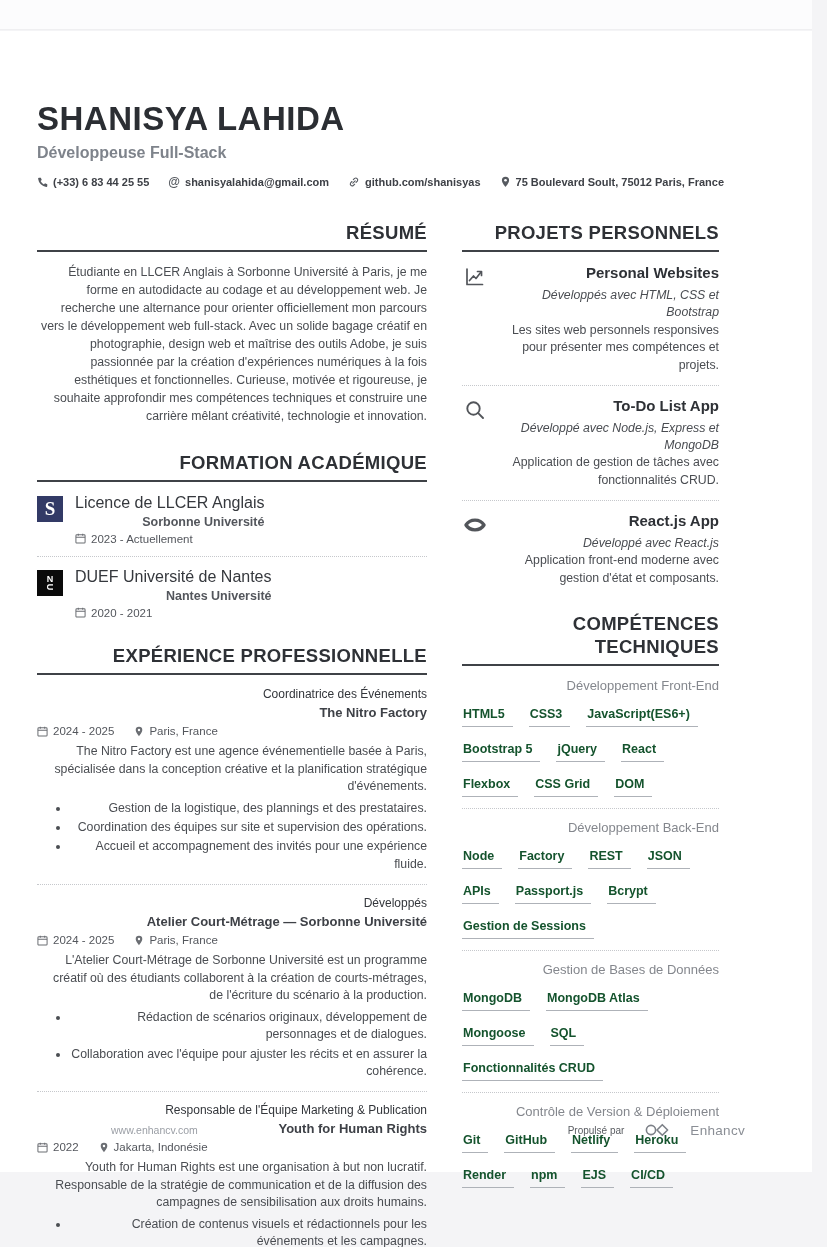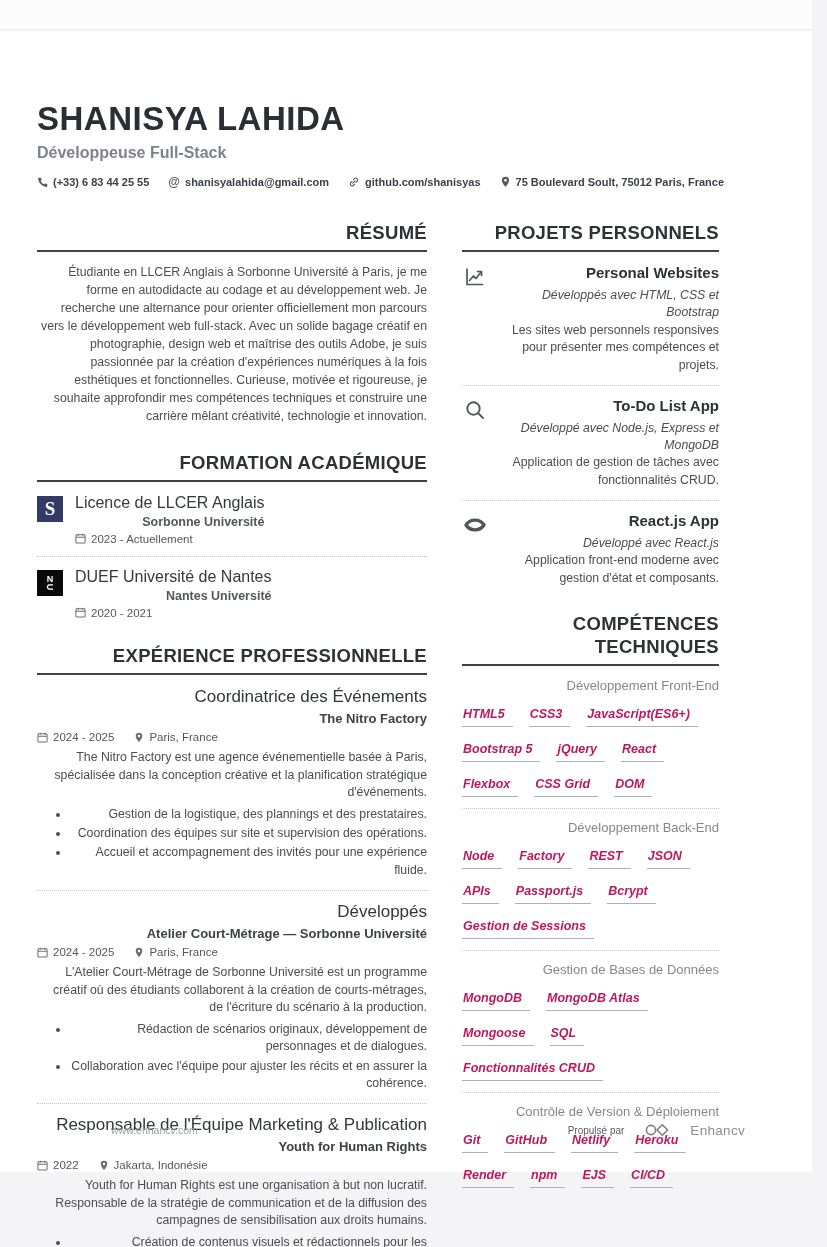--- a/index.html
+++ b/index.html
@@ -40,37 +40,37 @@
   .edu-logo.nantes { background:#0a0a0a; flex-direction:column; font-size:9px; font-weight:800;
     line-height:8px; }
   .edu-logo.nantes .g2 { display:block; transform:rotate(90deg); }
   .edu-degree { font-size:16px; color:#35383d; }
   .edu-school { margin-top:3px; font-size:12.5px; font-weight:700; color:#53565c; }
   .meta-row { margin-top:4px; display:flex; align-items:center; gap:5px;
     font-size:11.5px; color:#53565c; }
   .meta-row .sep { width:10px; }
   .micon { display:inline-flex; color:#6b6e73; }
   
-  .job-role { font-size:17px; color:#33363b; }
+  .job-role { font-size:12px; color:#33363b; }
   .job-company { margin-top:4px; font-size:13px; font-weight:700; color:#3e4147; }
   .job .meta-row { margin-top:5px; }
   .job-summary { margin-top:6px; font-size:12.3px; line-height:1.42; color:#4a4d52; }
   .bullets { margin-top:4px; padding-left:17px; font-size:12.3px; line-height:1.42; color:#4a4d52; }
   .bullets li { margin-top:2px;margin-left:16px; }
   
   .proj { display:flex; gap:14px; }
   .proj-icon { width:24px; flex:none; color:#52555a; padding-top:2px; }
   .proj-name { font-size:15px; font-weight:700; color:#2e3136; }
   .proj-tech { margin-top:6px; font-size:12.3px; font-style:italic; color:#4a4d52; line-height:1.4; }
   .proj-desc { font-size:12.3px; color:#4a4d52; line-height:1.42; }
   
   .group-label { font-size:13px; color:#84878d; margin-bottom:14px; }
   .tags { display:flex; flex-wrap:wrap; column-gap:16px; row-gap:15px; margin-bottom:6px; }
-  .tag { font-size:12.5px; font-weight:700; color:#be185d;
-    border-bottom:1px solid #aeb2b8; padding:0 8px 5px 1px; white-space:nowrap;font-style:italic; }
+  .tag { font-size:12.5px; font-weight:700; color:#14532d;
+    border-bottom:1px solid #aeb2b8; padding:0 8px 5px 1px; white-space:nowrap; }
   
   .footer { position:absolute; left:63px; right:67px; bottom:34px;
     display:flex; justify-content:space-between; align-items:center; }
   .footer-url { font-size:10.5px; color:#9a9ea5;margin-left:48px; }
   .powered { display:flex; align-items:center; gap:20px; }
   .powered-label { font-size:10px; color:#595c61; }
   .brand-logo { display:inline-flex; color:#7d8188; }
   .brand-name { font-size:13.5px; color:#8a8e95; letter-spacing:.3px; }
 </style>
 </head>

